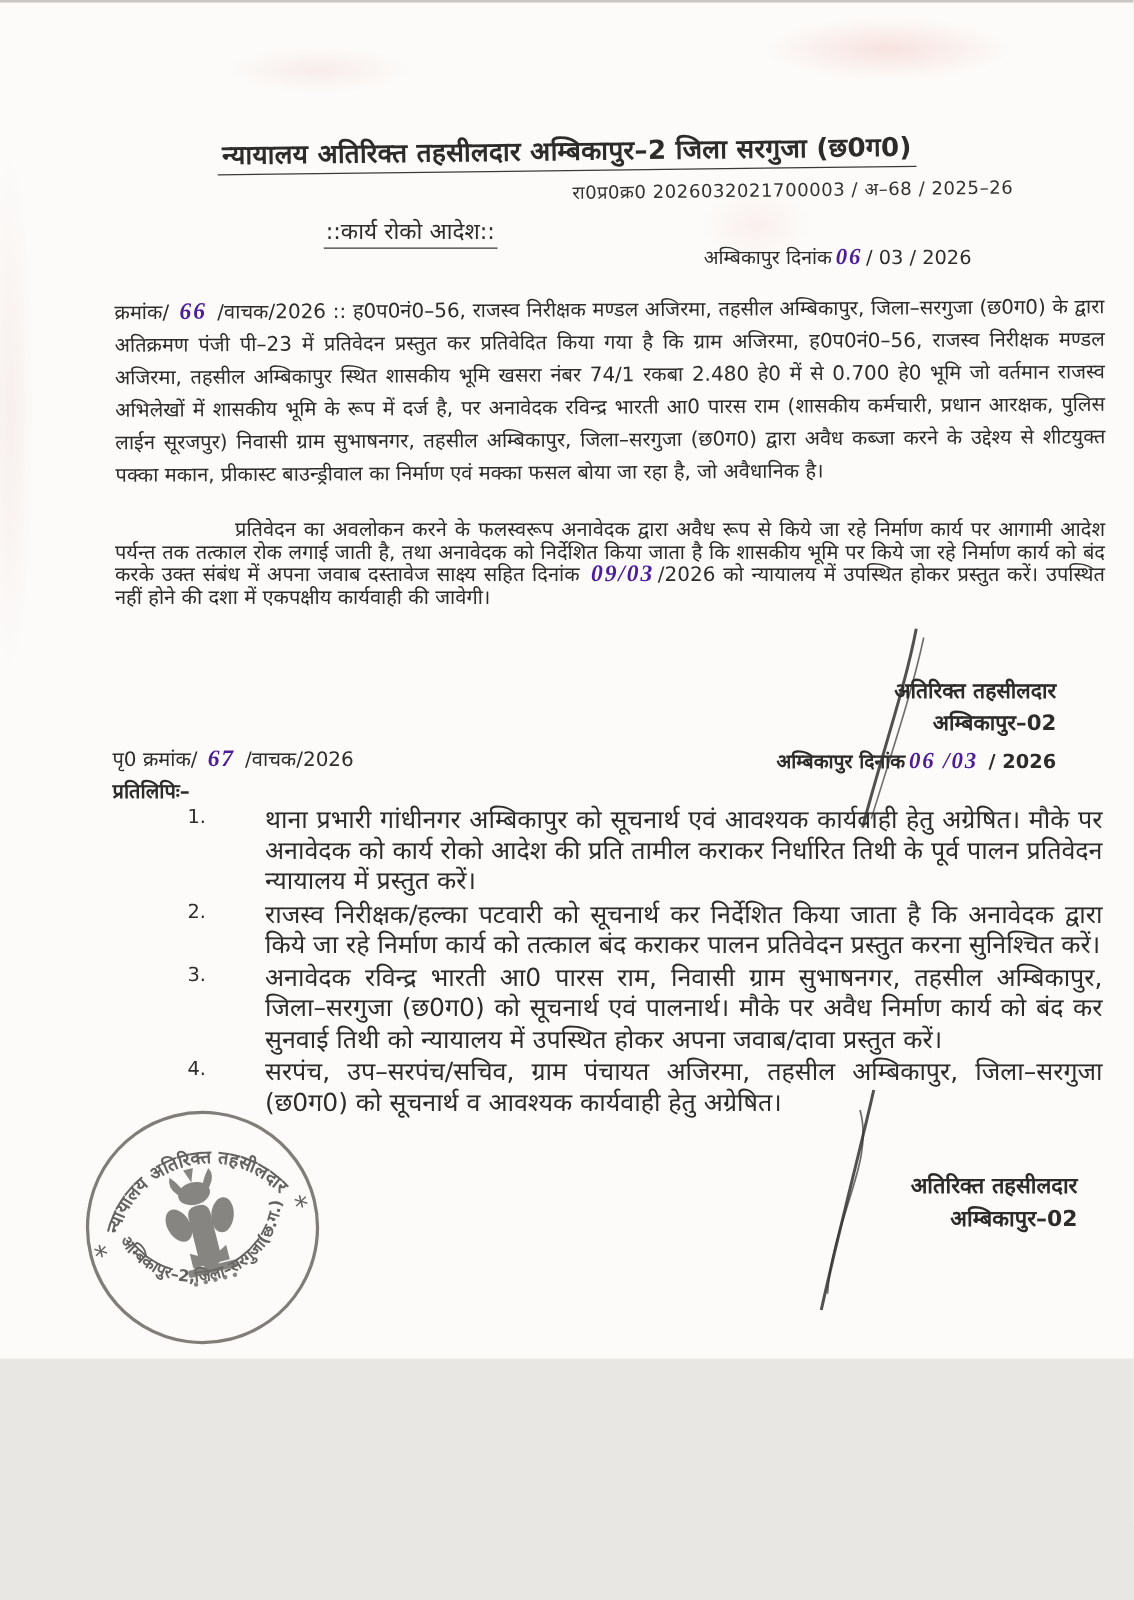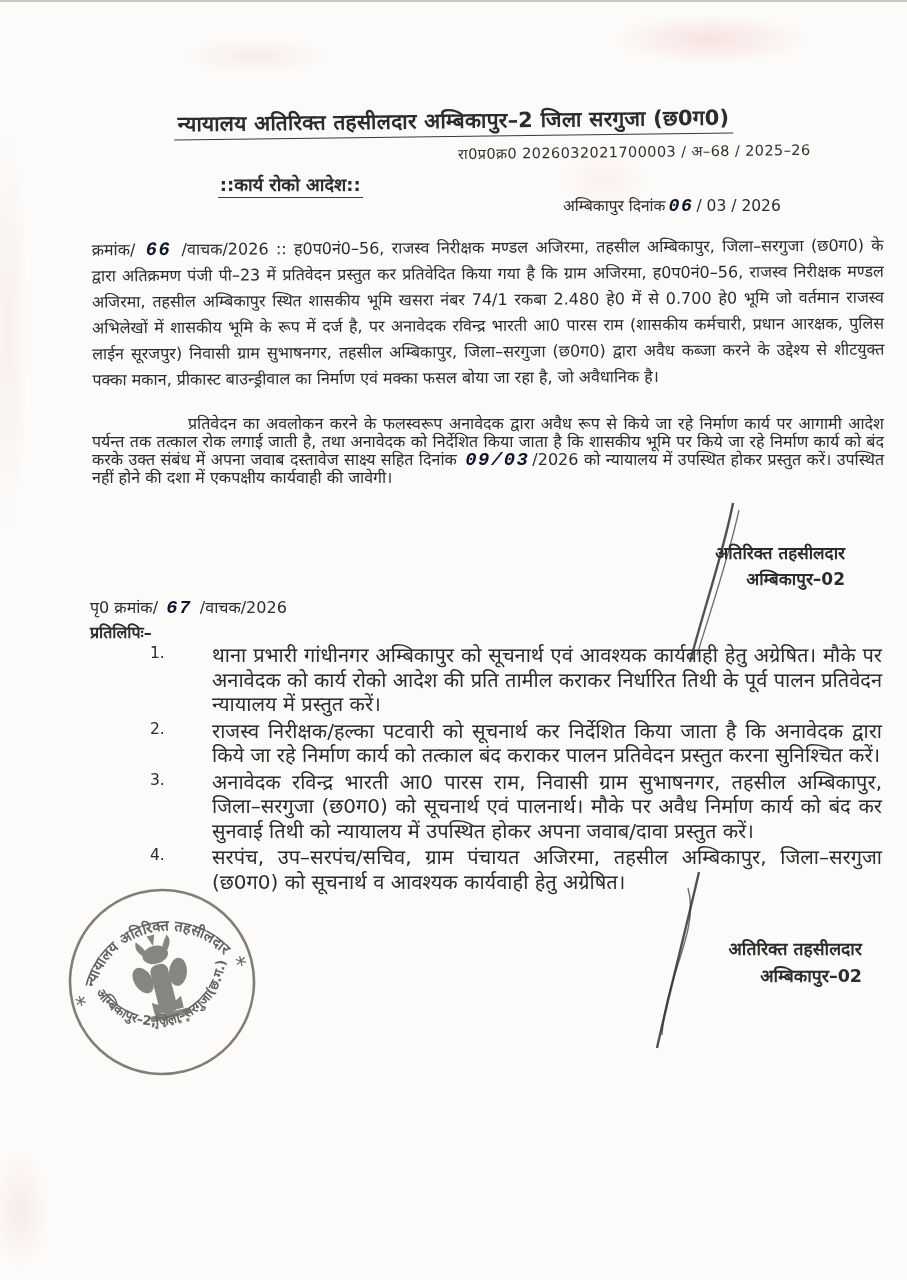--- a/index.html
+++ b/index.html
@@ -1,17 +1,17 @@
 <!DOCTYPE html>
 <html><head>
 <meta charset="utf-8">
 <style>
   html,body{margin:0;padding:0;background:#e9e7e4;}
   .page{
-    position:relative;width:907px;height:1280px;margin:0 auto;
+    position:relative;width:907px;height:1087px;margin:0 auto;
     background:#fcfbf9;overflow:hidden;
     font-family:"DejaVu Sans",sans-serif;color:#2e2c2a;
   }
   .topline{position:absolute;top:0;left:0;width:100%;height:2px;background:#c9c6c2;}
   .smudge{position:absolute;border-radius:50%;pointer-events:none;}
   .s1{top:14px;left:610px;width:200px;height:50px;background:radial-gradient(ellipse at center,rgba(235,170,165,.30),rgba(235,170,165,0) 70%);}
   .s2{top:38px;left:180px;width:150px;height:36px;background:radial-gradient(ellipse at center,rgba(230,185,180,.22),rgba(230,185,180,0) 70%);}
   .s3{top:120px;left:-12px;width:40px;height:420px;background:radial-gradient(ellipse at center,rgba(225,190,188,.20),rgba(225,190,188,0) 70%);}
   .s4{top:150px;left:560px;width:90px;height:60px;background:radial-gradient(ellipse at center,rgba(238,190,185,.18),rgba(238,190,185,0) 70%);}
   .s5{top:1150px;left:-10px;width:60px;height:120px;background:radial-gradient(ellipse at center,rgba(232,180,176,.22),rgba(232,180,176,0) 70%);}
@@ -20,32 +20,32 @@
     position:absolute;top:106px;left:0;width:100%;text-align:center;
     font-size:21px;font-weight:bold;letter-spacing:.2px;transform:rotate(-.7deg);
   }
   .courtTitle span{border-bottom:1.6px solid #3c3a38;padding:0 4px 3px;}
   .refNum{
     position:absolute;top:141px;right:96px;font-size:14.5px;letter-spacing:.4px;
     transform:rotate(-.7deg);color:#34322f;
   }
   .orderTitle{
     position:absolute;top:172px;left:0;width:64%;text-align:center;
-    font-size:18px;font-weight:bold;
+    font-size:18px;font-weight:normal;padding-left:38px;
   }
   .orderTitle span{border-bottom:1.5px solid #3c3a38;padding:0 2px 2px;}
   .dateLine1{position:absolute;top:194px;left:563px;font-size:15.5px;}
 
   .para{position:absolute;left:92px;width:792px;font-size:16px;line-height:26px;text-align:justify;}
   .para1{top:219px;transform:rotate(-.35deg);}
   .para2{top:399px;text-indent:96px;line-height:18px;}
 
   .hand{
-    font-family:Liberation Mono, monospace;font-style:italic;font-weight:bold;
-    font-size:1.18em;letter-spacing:1.5px;color:#0f172a;padding:0 3px;
+    font-family:Liberation Serif, serif;font-style:italic;font-weight:bold;
+    font-size:1.18em;letter-spacing:1.5px;color:#4c1d95;padding:0 3px;
   }
 
   .sigBlock{position:absolute;text-align:right;font-weight:bold;}
   .sig1{top:540px;left:555px;width:290px;font-size:17px;line-height:26px;}
   .sig1 .dateLine2{font-weight:bold;font-size:15.5px;margin-top:3px;white-space:nowrap;}
   .sig2{top:936px;left:572px;width:290px;font-size:17.5px;line-height:27px;}
 
   .refNum2{position:absolute;top:596px;left:90px;font-size:16px;}
   .copyLabel{position:absolute;top:621px;left:90px;font-size:16px;font-weight:bold;}
 
@@ -87,20 +87,23 @@
     <span>क्रमांक/ </span><span class="hand">66</span><span> /वाचक/2026 :: ह0प0नं0–56, राजस्व निरीक्षक मण्डल अजिरमा, तहसील अम्बिकापुर, जिला–सरगुजा (छ0ग0) के द्वारा अतिक्रमण पंजी पी–23 में प्रतिवेदन प्रस्तुत कर प्रतिवेदित किया गया है कि ग्राम अजिरमा, ह0प0नं0–56, राजस्व निरीक्षक मण्डल अजिरमा, तहसील अम्बिकापुर स्थित शासकीय भूमि खसरा नंबर 74/1 रकबा 2.480 हे0 में से 0.700 हे0 भूमि जो वर्तमान राजस्व अभिलेखों में शासकीय भूमि के रूप में दर्ज है, पर अनावेदक रविन्द्र भारती आ0 पारस राम (शासकीय कर्मचारी, प्रधान आरक्षक, पुलिस लाईन सूरजपुर) निवासी ग्राम सुभाषनगर, तहसील अम्बिकापुर, जिला–सरगुजा (छ0ग0) द्वारा अवैध कब्जा करने के उद्देश्य से शीटयुक्त पक्का मकान, प्रीकास्ट बाउन्ड्रीवाल का निर्माण एवं मक्का फसल बोया जा रहा है, जो अवैधानिक है।</span>
   </p>
 
   <p class="para para2">
     <span>प्रतिवेदन का अवलोकन करने के फलस्वरूप अनावेदक द्वारा अवैध रूप से किये जा रहे निर्माण कार्य पर आगामी आदेश पर्यन्त तक तत्काल रोक लगाई जाती है, तथा अनावेदक को निर्देशित किया जाता है कि शासकीय भूमि पर किये जा रहे निर्माण कार्य को बंद करके उक्त संबंध में अपना जवाब दस्तावेज साक्ष्य सहित दिनांक </span><span class="hand">09/03</span><span>/2026 को न्यायालय में उपस्थित होकर प्रस्तुत करें। उपस्थित नहीं होने की दशा में एकपक्षीय कार्यवाही की जावेगी।</span>
   </p>
 
   <div class="sigBlock sig1">
     <div>अतिरिक्त तहसीलदार</div>
     <div>अम्बिकापुर–02</div>
+    <div class="dateLine2">
+      <span>अम्बिकापुर दिनांक</span><span class="hand">06 /03</span><span> / 2026</span>
+    </div>
   </div>
 
   <div class="refNum2">
     <span>पृ0 क्रमांक/ </span><span class="hand">67</span><span> /वाचक/2026</span>
   </div>
   <div class="copyLabel">प्रतिलिपिः–</div>
 
   <div class="copyList">
     <div class="copyItem">
       <span class="num">1.</span>

